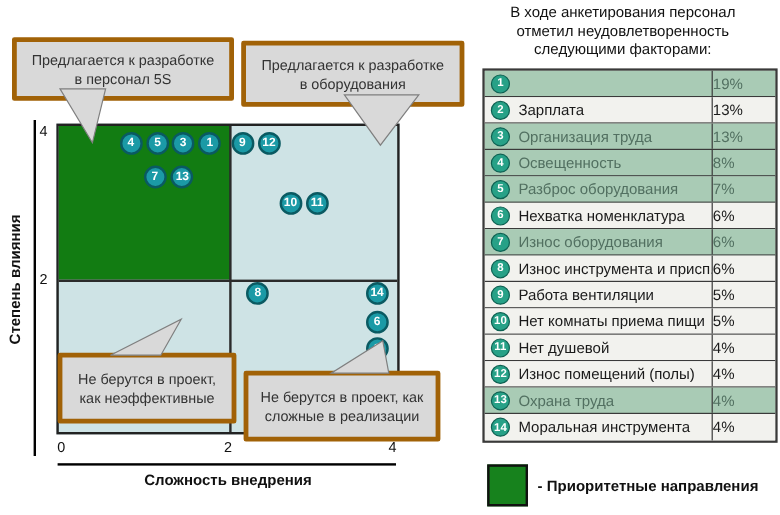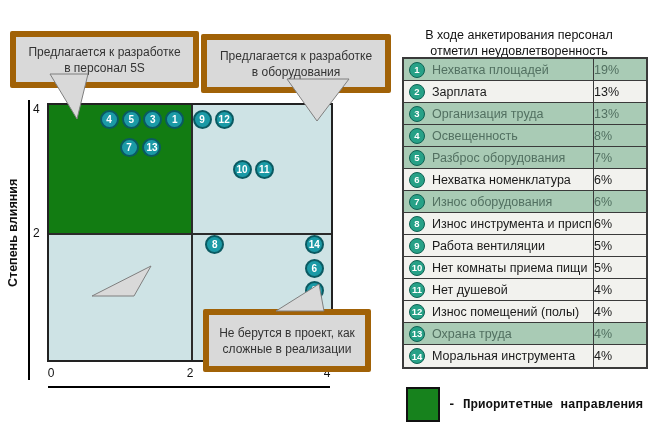--- a/index.html
+++ b/index.html
@@ -16,53 +16,54 @@
   .y-axis-line{position:absolute;left:28px;top:100px;width:2px;height:280px;background:#000;}
   .x-axis-line{position:absolute;left:48px;top:386px;width:282px;height:2px;background:#000;}
   .tick{position:absolute;font-size:12px;color:#111;}
   .ytick-4{left:33px;top:102px;}
   .ytick-2{left:33px;top:226px;}
   .xtick{top:366px;width:12px;text-align:center;}
   .xtick-0{left:45px;} .xtick-2{left:184px;} .xtick-4{left:321px;}
   .x-label{position:absolute;left:47px;top:393px;width:286px;text-align:center;font-size:12.5px;font-weight:bold;color:#111;}
   .y-label{position:absolute;left:6px;top:287px;transform:rotate(-90deg);transform-origin:0 0;font-size:12.5px;font-weight:bold;color:#111;white-space:nowrap;}
 
-  .callout{position:absolute;background:#d9d9d9;border:6px solid #a16207;border-radius:2px;display:flex;flex-direction:column;justify-content:center;text-align:center;font-size:12px;line-height:16px;color:#333;z-index:2;}
+  .callout{position:absolute;background:#d9d9d9;border:4px solid #a16207;border-radius:2px;display:flex;flex-direction:column;justify-content:center;text-align:center;font-size:12px;line-height:16px;color:#333;z-index:2;}
   .co-1{left:10px;top:31px;width:177px;height:45px;}
   .co-2{left:201px;top:34px;width:178px;height:47px;}
   .co-3{left:48px;top:294px;width:141px;height:51px;}
   .co-4{left:203px;top:309px;width:156px;height:51px;}
   .tails{position:absolute;left:0;top:0;z-index:4;pointer-events:none;}
 
   
-  .rp-header{position:absolute;left:390px;top:3px;width:258px;text-align:center;font-size:12.5px;line-height:15.5px;color:#111;margin-top:25px;}
+  .rp-header{position:absolute;left:390px;top:3px;width:258px;text-align:center;font-size:12.5px;line-height:15.5px;color:#111;}
   .ftable{position:absolute;left:402px;top:57px;width:246px;border:2px solid #3a3a3a;box-sizing:border-box;background:#f2f2ee;}
   .trow{display:flex;height:22px;align-items:center;border-bottom:1px solid #3a3a3a;background:#f2f2ee;box-sizing:border-box;}
   .trow:last-child{border-bottom:none;}
   .trow.hl{background:#a9cbb5;}
   .tlabel{flex:0 0 190px;display:flex;align-items:center;gap:7px;padding-left:5px;height:100%;border-right:1.5px solid #3a3a3a;box-sizing:border-box;font-size:12.5px;color:#1a1a1a;white-space:nowrap;overflow:hidden;}
   .tvalue{flex:1;text-align:left;font-size:12.5px;color:#1a1a1a;}
   .trow.hl .tlabel,.trow.hl .tvalue{color:#527061;}
   .tnum{flex:0 0 16px;width:16px;height:16px;border-radius:50%;background:#27a187;border:1px solid #0e6253;color:#fff;font-size:9.5px;font-weight:bold;display:flex;align-items:center;justify-content:center;box-sizing:border-box;}
 
   .legend-swatch{position:absolute;left:406px;top:387px;width:34px;height:35px;background:#17821d;border:2px solid #111;box-sizing:border-box;}
-  .legend-label{position:absolute;left:448px;top:398px;font-size:12.5px;font-weight:bold;color:#111;white-space:nowrap;font-family:Liberation Mono, monospace;}
+  .legend-label{position:absolute;left:448px;top:398px;font-size:12.5px;font-weight:bold;color:#111;white-space:nowrap;}
 </style>
 </head>
 <body>
 
 <div id="canvas">
 
   <div class="y-axis-line"></div>
   <div class="x-axis-line"></div>
   <div class="tick ytick-4">4</div>
   <div class="tick ytick-2">2</div>
   <div class="tick xtick xtick-0">0</div>
   <div class="tick xtick xtick-2">2</div>
   <div class="tick xtick xtick-4">4</div>
+  <div class="x-label">Сложность внедрения</div>
   <div class="y-label">Степень влияния</div>
 
   <div class="plot">
     <div class="quad-green"></div>
     <div class="vsplit"></div>
     <div class="hsplit"></div>
   <div class="point" style="left: 116.34px; top: 5.3925px;">1</div>
       <div class="point" style="left: 255.765px; top: 175.685px;">2</div>
       <div class="point" style="left: 94.175px; top: 5.3925px;">3</div>
       <div class="point" style="left: 50.56px; top: 5.3925px;">4</div>
@@ -79,20 +80,24 @@
     </div>
 
   <div class="callout co-1">
     <div>Предлагается к разработке</div>
     <div>в персонал 5S</div>
   </div>
   <div class="callout co-2">
     <div>Предлагается к разработке</div>
     <div>в оборудования</div>
   </div>
+  <div class="callout co-3">
+    <div>Не берутся в проект,</div>
+    <div>как неэффективные</div>
+  </div>
   <div class="callout co-4">
     <div>Не берутся в проект, как</div>
     <div>сложные в реализации</div>
   </div>
 
   <svg class="tails" width="650" height="429">
     <polygon points="50,74 88,74 77,119" fill="#d9d9d9" stroke="#7f7f7f" stroke-width="1"></polygon>
     <polygon points="287,79 349,79 317,121" fill="#d9d9d9" stroke="#7f7f7f" stroke-width="1"></polygon>
     <polygon points="92,296 134,296 151,266" fill="#d9d9d9" stroke="#7f7f7f" stroke-width="1"></polygon>
     <polygon points="276,311 324,311 319,284" fill="#d9d9d9" stroke="#7f7f7f" stroke-width="1"></polygon>
@@ -101,21 +106,20 @@
   <div class="rp-header">
     <div>В ходе анкетирования персонал</div>
     <div>отметил неудовлетворенность</div>
     <div>следующими факторами:</div>
   </div>
 
   <div class="ftable">
       <div class="trow hl">
         <div class="tlabel">
           <div class="tnum">1</div>
-          <span>Нехватка площадей</span>
         </div>
         <div class="tvalue">19%</div>
       </div>
       <div class="trow">
         <div class="tlabel">
           <div class="tnum">2</div>
           <span>Зарплата</span>
         </div>
         <div class="tvalue">13%</div>
       </div>

